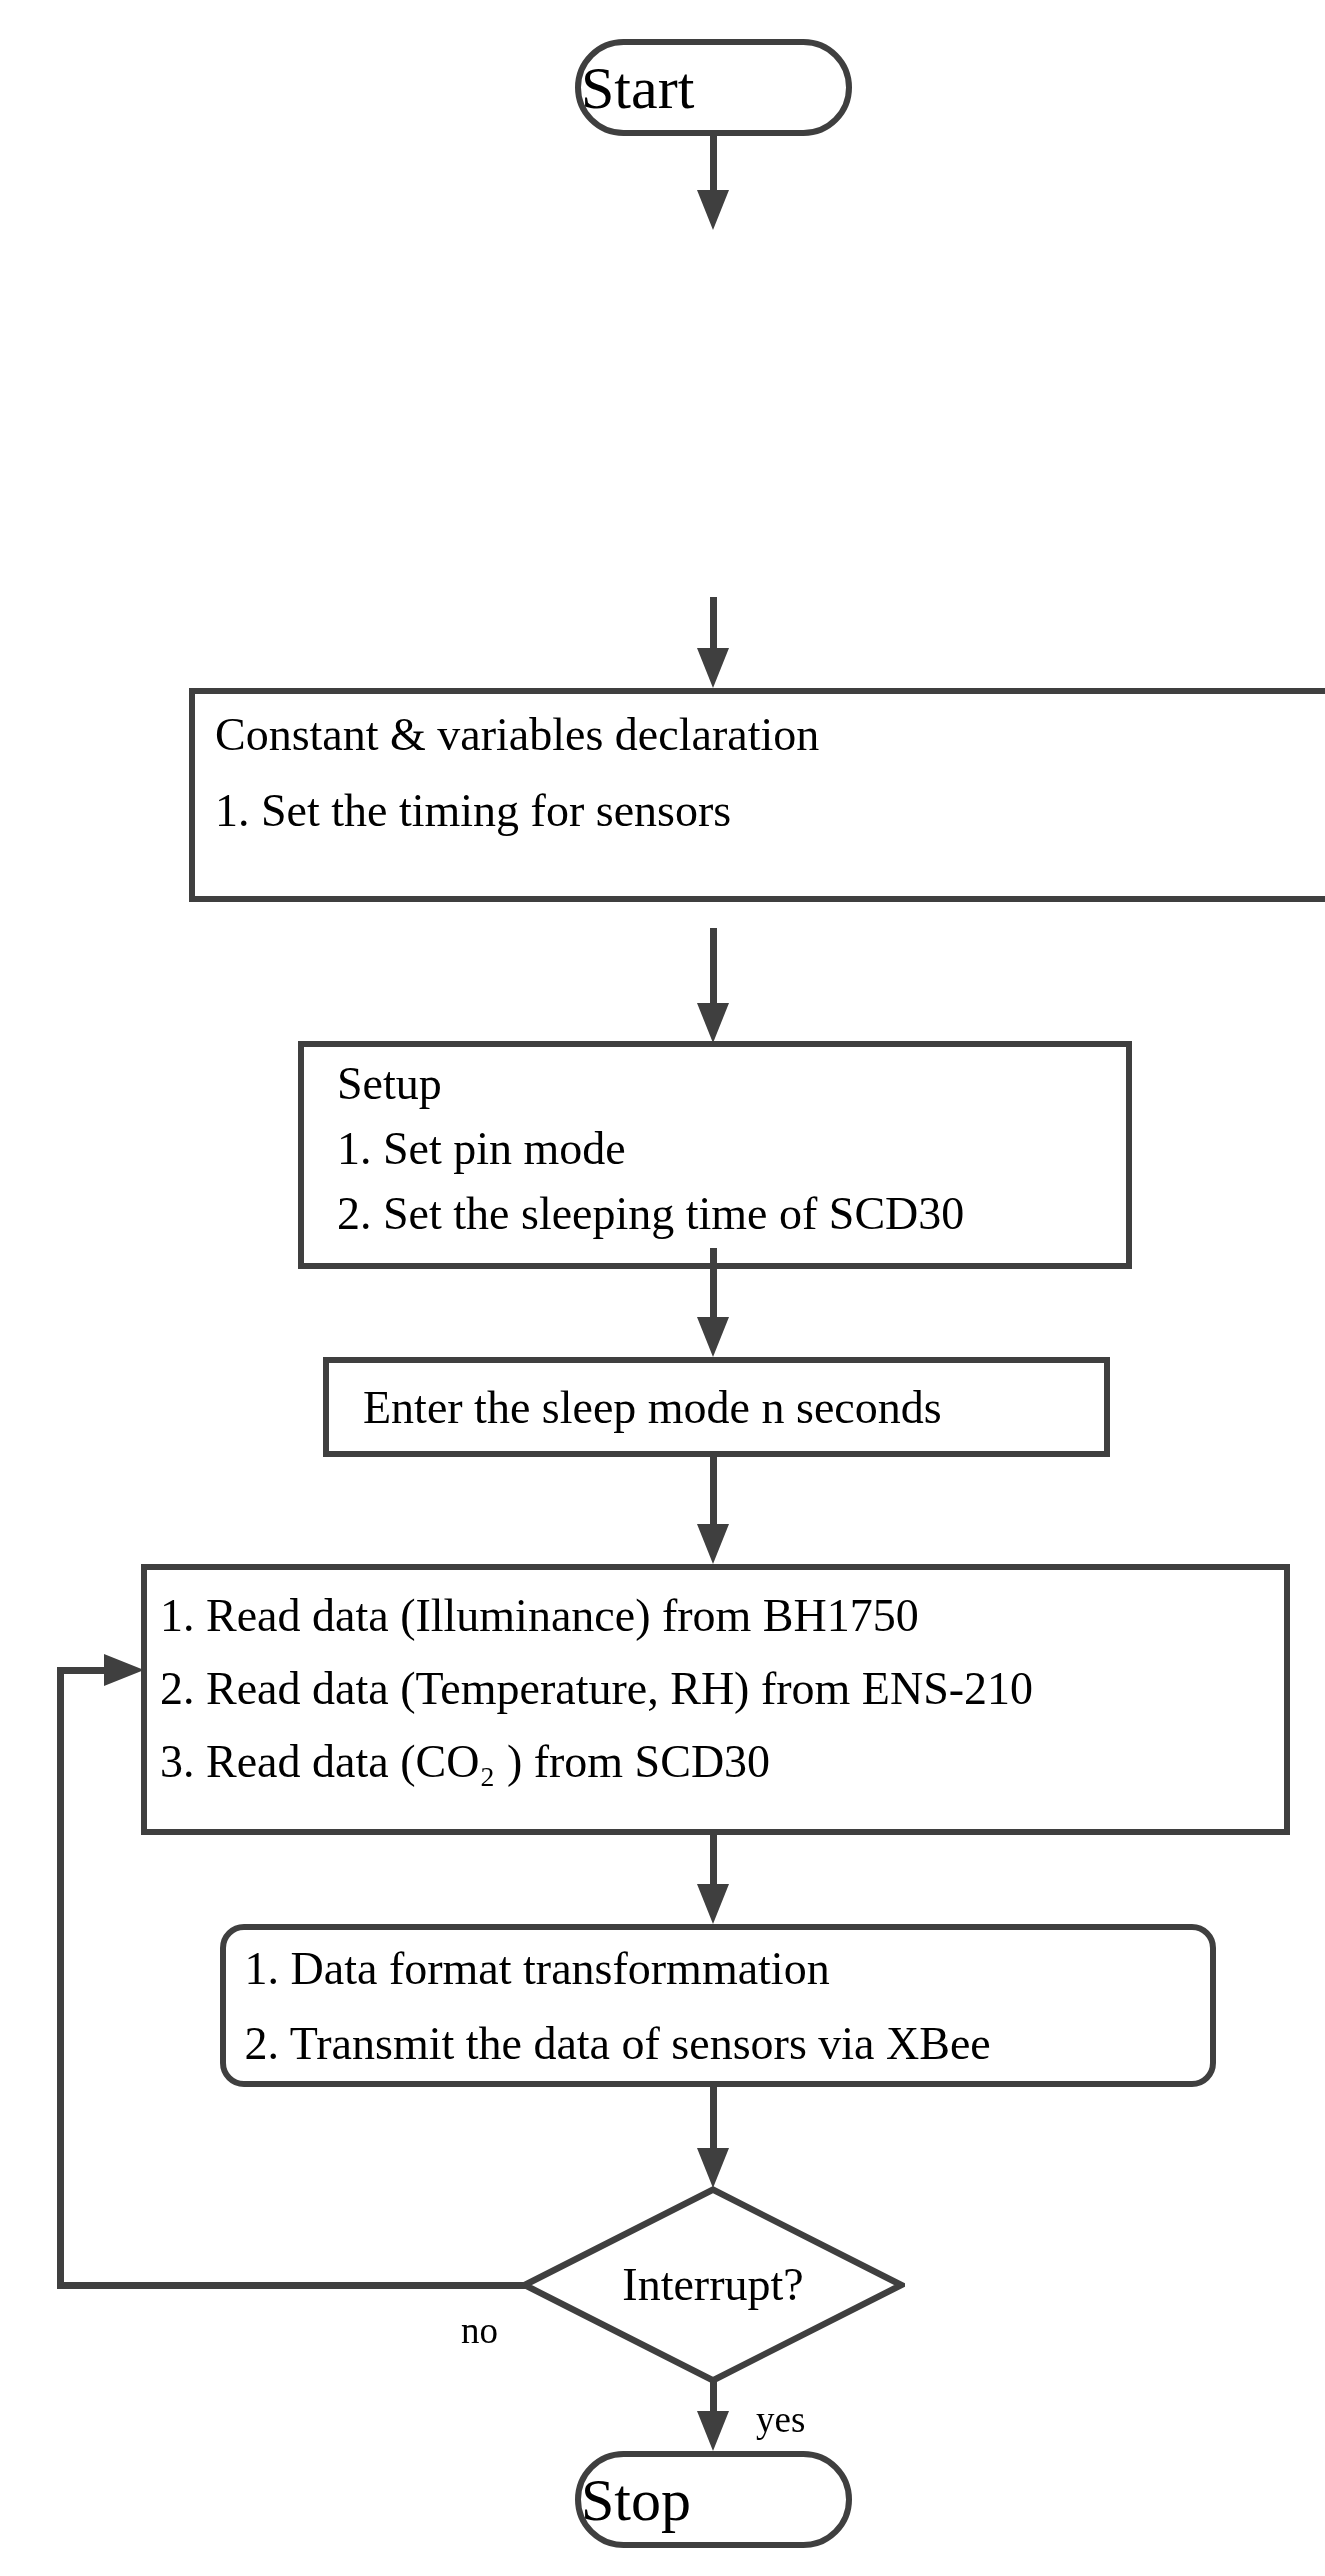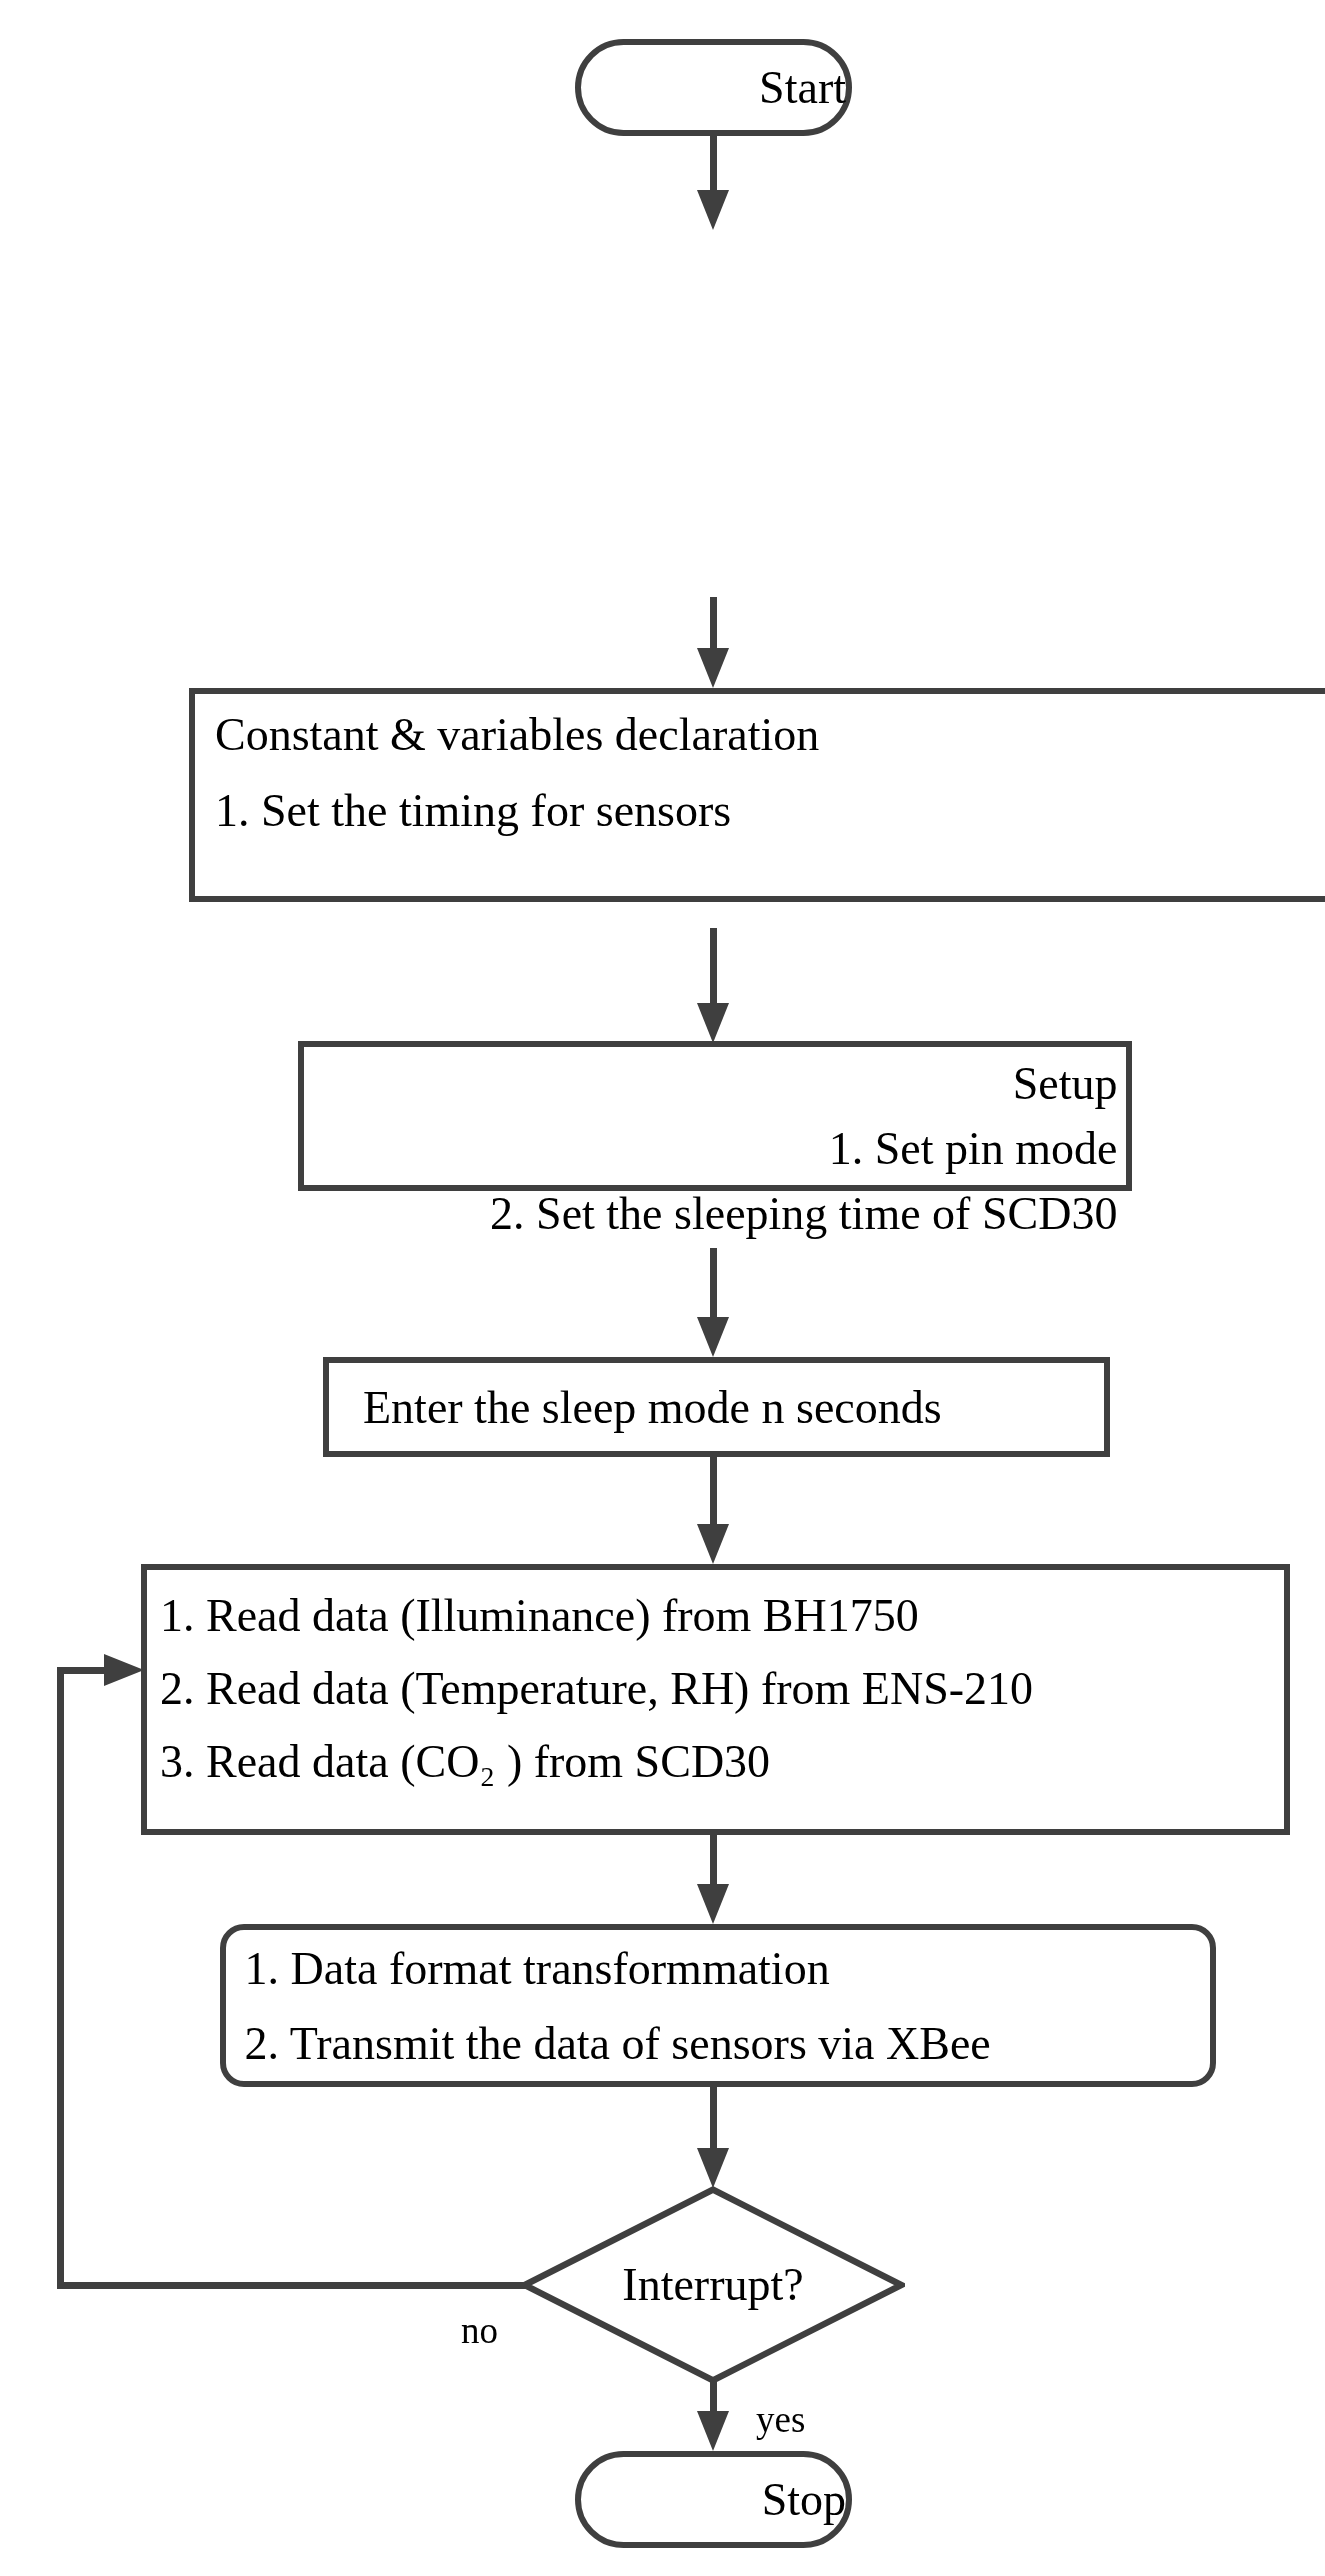--- a/index.html
+++ b/index.html
@@ -15,22 +15,22 @@
     font-family:"Liberation Serif","DejaVu Serif",serif;
     color:var(--text);
     overflow:hidden;
   }
   
   .terminator{
     position:absolute;
     border:6.5px solid var(--stroke);
     border-radius:50px;
     background:var(--bg);
-    display:flex;align-items:center;justify-content:flex-end;
-    font-size:46px;line-height:1;
+    display:flex;align-items:center;justify-content:flex-start;
+    font-size:60px;line-height:1;
     box-sizing:border-box;
   }
   .process{
     position:absolute;
     border:6.5px solid var(--stroke);
     background:var(--bg);
     box-sizing:border-box;
     display:flex;flex-direction:column;justify-content:flex-start;
     font-size:46px;
   }
@@ -82,21 +82,21 @@
   <div class="head-down" style="left:697px;top:648px;"></div>
 
   <div class="process" style="left:141px;top:688px;width:1145px;height:214px;padding:2.9px 8.6px 0 20px;line-height:76px;margin-left:48px;">
     <div class="pline">Constant &amp; variables declaration</div>
     <div class="pline">1. Set the timing for sensors</div>
   </div>
 
   <div class="vstem" style="left:710px;top:928px;height:77px;"></div>
   <div class="head-down" style="left:697px;top:1003px;"></div>
 
-  <div class="process" style="left:298px;top:1041px;width:834px;height:150px;padding:4.3px 8.6px 0 33px;line-height:65px;text-align:right;">
+  <div class="process" style="left:298px;top:1041px;width:834px;height:228px;padding:4.3px 8.6px 0 33px;line-height:65px;">
     <div class="pline">Setup</div>
     <div class="pline">1. Set pin mode</div>
     <div class="pline">2. Set the sleeping time of SCD30</div>
   </div>
 
   <div class="vstem" style="left:710px;top:1248px;height:72px;"></div>
   <div class="head-down" style="left:697px;top:1317px;"></div>
 
   <div class="process" style="left:323px;top:1357px;width:787px;height:100px;padding:0 8.6px 0 34px;justify-content:center;">
     <div class="pline">Enter the sleep mode n seconds</div>

